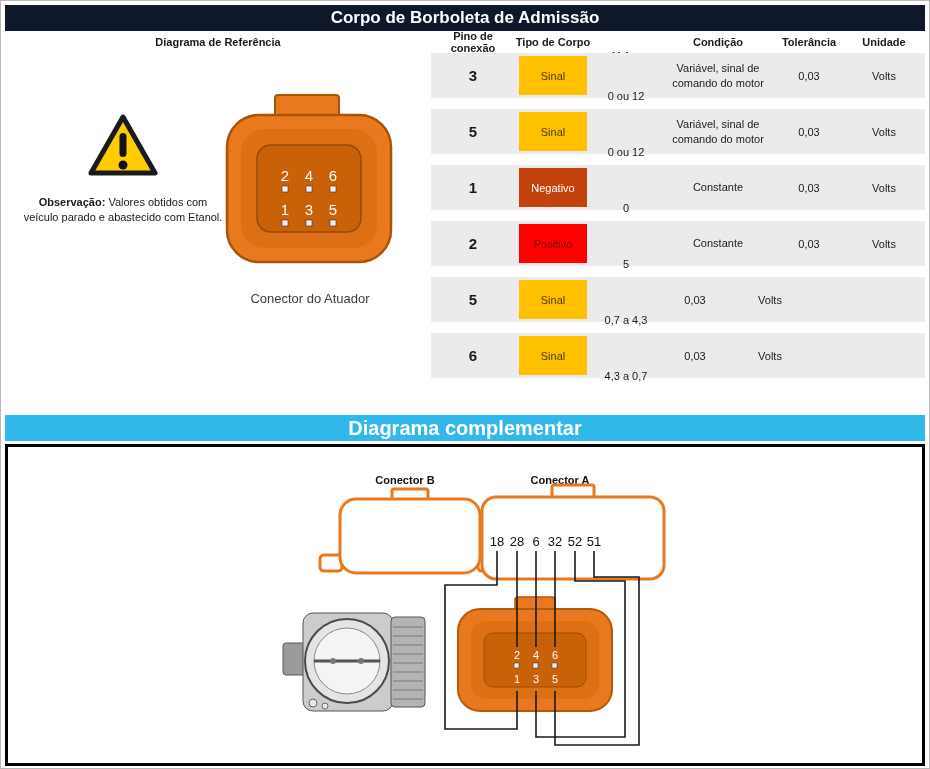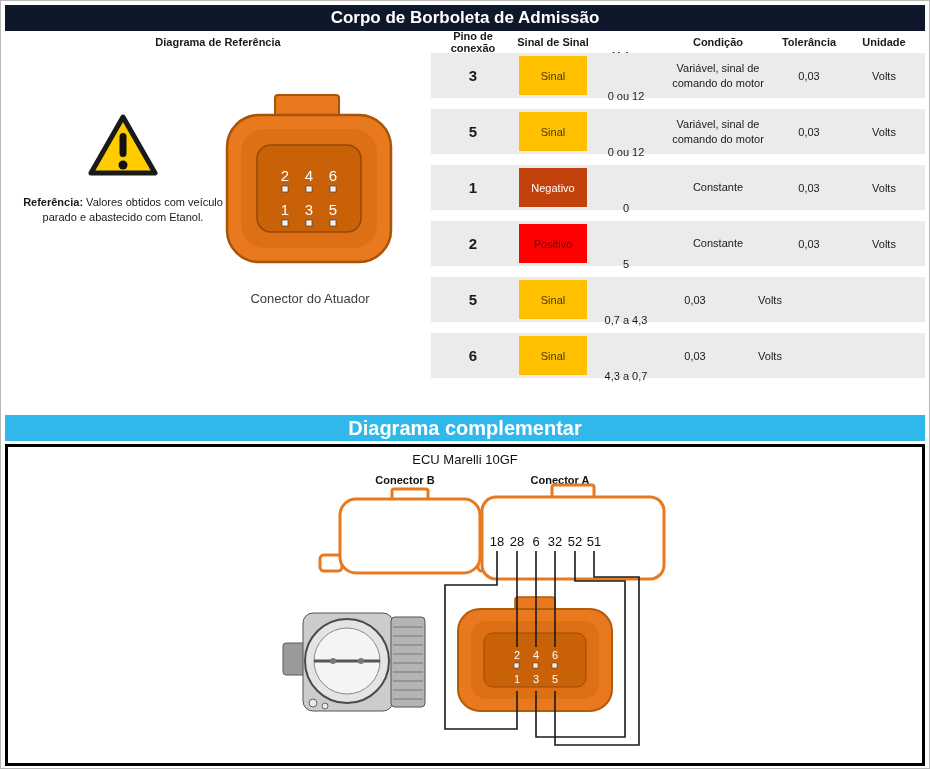--- a/index.html
+++ b/index.html
@@ -50,38 +50,38 @@
 </head>
 <body>
 
 <div class="page">
 
   <div class="title-bar" style="background-color: #0f172a;">Corpo de Borboleta de Admissão</div>
 
   <div class="header-row">
     <div class="hcell w-ref">Diagrama de Referência</div>
     <div class="hcell w-pin">Pino de conexão</div>
-    <div class="hcell w-type">Sinal de Sinal</div>
+    <div class="hcell w-type">Tipo de Corpo</div>
     <div class="hcell w-val">Valor nominal</div>
     <div class="hcell w-cond">Condição</div>
     <div class="hcell w-tol">Tolerância</div>
     <div class="hcell w-unit">Unidade</div>
   </div>
 
   <div class="main">
     <div class="left-panel">
 
       <svg class="warn" width="76" height="70" viewBox="0 0 76 70">
         <path d="M38 6 L70 62 L6 62 Z" fill="#FFCC00" stroke="#1a1a1a" stroke-width="5" stroke-linejoin="round"></path>
         <rect x="34.5" y="22" width="7" height="24" rx="3.5" fill="#111"></rect>
         <circle cx="38" cy="54" r="4.5" fill="#111"></circle>
       </svg>
 
       <div class="obs">
-        <b>Referência:</b>
+        <b>Observação:</b>
         <span>Valores obtidos com veículo parado e abastecido com Etanol.</span>
       </div>
 
       <svg class="connector-big" width="178" height="195" viewBox="0 0 178 195">
         <rect x="54" y="2" width="64" height="24" rx="3" fill="#E8791E" stroke="#A85407" stroke-width="2"></rect>
         <rect x="6" y="22" width="164" height="147" rx="32" fill="#E8791E" stroke="#A85407" stroke-width="2.5"></rect>
         <rect x="20" y="36" width="136" height="119" rx="24" fill="#DD6F15"></rect>
         <rect x="36" y="52" width="104" height="87" rx="14" fill="#C96109" stroke="#964805" stroke-width="1.5"></rect>
         <text x="64" y="88" font-size="15" fill="#ffffff" text-anchor="middle">2</text>
         <text x="88" y="88" font-size="15" fill="#ffffff" text-anchor="middle">4</text>
@@ -165,21 +165,20 @@
         <div class="cell w-tol">0,03</div>
         <div class="cell w-unit">Volts</div>
       </div>
 
     </div>
   </div>
 
   <div class="cyan-bar" style="background-color: rgb(49, 184, 234);">Diagrama complementar</div>
 
   <div class="bottom-box">
-    <div class="ecu-title">ECU Marelli 10GF</div>
     <div class="conn-label lblB">Conector B</div>
     <div class="conn-label lblA">Conector A</div>
 
     <svg class="diagram" width="914" height="316" viewBox="0 0 914 316">
 
       <g fill="#ffffff" stroke="#E8791E" stroke-width="3">
         <rect x="312" y="108" width="22" height="16" rx="4"></rect>
         <rect x="470" y="108" width="22" height="16" rx="4"></rect>
         <rect x="384" y="42" width="36" height="14" rx="2"></rect>
         <rect x="332" y="52" width="140" height="74" rx="16"></rect>

